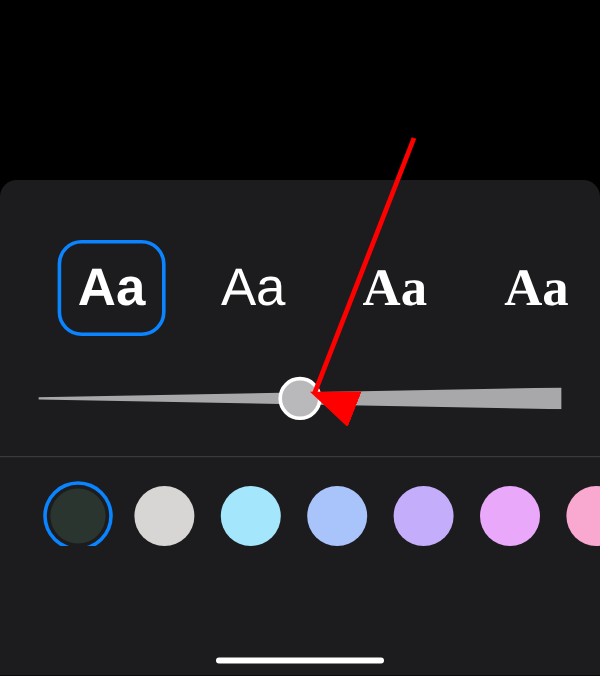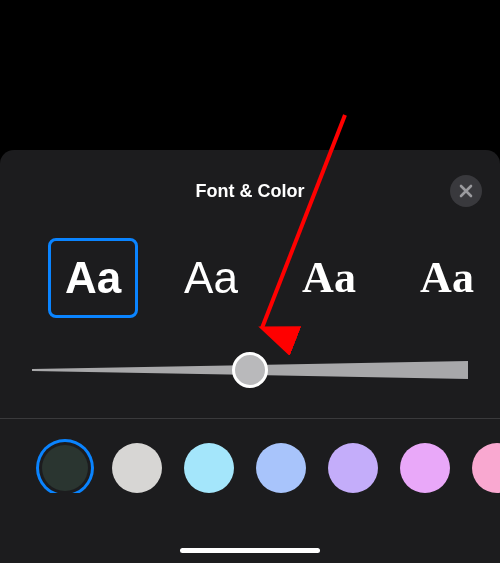--- a/index.html
+++ b/index.html
@@ -56,21 +56,21 @@
     padding: 28px 0 0 48px;
     overflow: hidden;
     white-space: nowrap;
   }
   .font-option {
     display: flex;
     align-items: center;
     justify-content: center;
     height: 80px;
     min-width: 90px;
-    border-radius: 8px;
+    border-radius: 20px;
     cursor: pointer;
   }
   .font-option.selected {
     border: 3px solid #0a84ff;
     padding: 0 10px;
   }
   .font-sample {
     color: #fff;
     font-size: 44px;
     line-height: 1;
@@ -149,28 +149,20 @@
   .annotation-arrow {
     position: absolute;
     pointer-events: none;
   }
 </style>
 </head>
 <body>
 
 <div class="sheet">
 
-  <div class="header">
-    <div class="title">Font &amp; Color</div>
-    <div class="close-btn">
-      <svg viewBox="0 0 14 14">
-        <path d="M2 2 L12 12 M12 2 L2 12" stroke="#9a9a9e" stroke-width="2.6" stroke-linecap="round" fill="none"></path>
-      </svg>
-    </div>
-  </div>
 
   <div class="font-row" id="font-row">
       <div class="font-option selected">
         <span class="font-sample sans">Aa</span>
       </div>
       <div class="font-option">
         <span class="font-sample sans-light">Aa</span>
       </div>
       <div class="font-option">
         <span class="font-sample serif">Aa</span>

